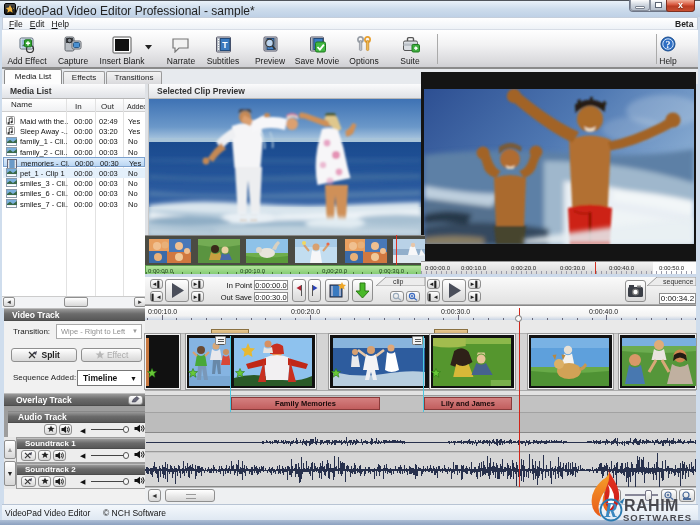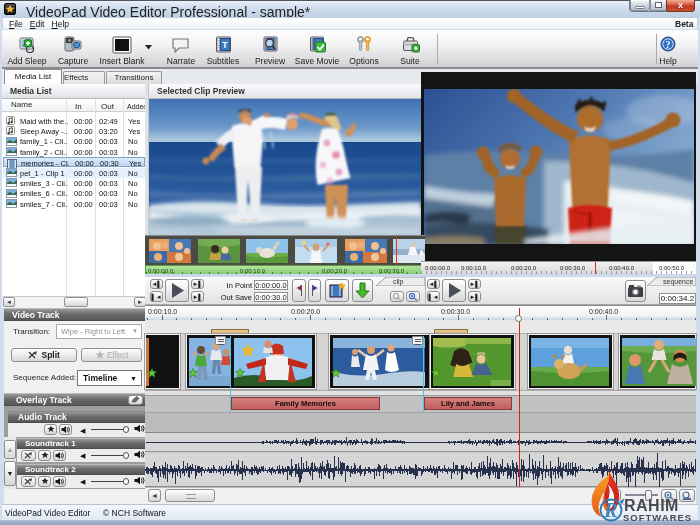--- a/index.html
+++ b/index.html
@@ -8,21 +8,21 @@
 .dkbar{background:linear-gradient(#9a9a9a,#6b6b6b 45%,#585858);color:#fff;font-weight:bold;border-top:1px solid #bdbdbd;border-bottom:1px solid #4c4c4c}
 .btn{background:linear-gradient(#ffffff,#e7e7e7 60%,#d8d8d8);border:1px solid #8f8f8f;border-radius:3px}
 .fld{background:#fff;border:1px solid #8f8f8f;font-size:7.5px;text-align:center;color:#111}
 </style></head><body>
 
 <div class="abs" style="left:0;top:0;width:700px;height:17px;background:linear-gradient(#e9f1f9,#cddcec 50%,#bfd1e6);border-top:1px solid #50555c"></div>
 <div class="abs" style="left:4px;top:3px;width:12px;height:12px;background:linear-gradient(#4a4a4a,#111);border:1px solid #000;border-radius:2px">
 <svg width="10" height="10" viewBox="0 0 10 10">
       <polygon points="5,1 6.3,3.6 9.2,3.9 7,5.9 7.7,8.8 5,7.2 2.3,8.8 3,5.9 0.8,3.9 3.7,3.6" fill="#f0b43c"></polygon>
     </svg></div>
-<div class="abs" style="left:26px;top:4px;font-size:14px;color:#222">VideoPad Video Editor Professional - sample*</div>
+<div class="abs" style="left:11px;top:4px;font-size:12px;color:#222">VideoPad Video Editor Professional - sample*</div>
 
 <div class="abs" style="left:629px;top:0;width:66px;height:12px;background:rgba(255,255,255,0.25);border:1px solid #6e7687;border-top:none;border-radius:0 0 4px 4px;box-shadow:inset 0 0 2px rgba(255,255,255,.8)"></div>
 <div class="abs" style="left:630px;top:0;width:20px;height:11px;background:linear-gradient(#fdfdfd,#cfd6df 50%,#b7c0cc);border-radius:0 0 3px 3px;border:1px solid #888f9c;border-top:none">
     <div class="abs" style="left:4px;top:6px;width:10px;height:3px;background:#fdfdfd;border:1px solid #7a828f;border-radius:1px"></div>
   </div>
 <div class="abs" style="left:650px;top:0;width:17px;height:11px;background:linear-gradient(#fdfdfd,#cfd6df 50%,#b7c0cc);border:1px solid #888f9c;border-top:none">
     <div class="abs" style="left:4px;top:2px;width:7px;height:6px;border:1px solid #5b6473;background:#fff"></div>
   </div>
 <div class="abs" style="left:666px;top:0;width:29px;height:12px;background:linear-gradient(#f0b09a,#d7543a 45%,#b83d23 55%,#c94f31);border:1px solid #7e3020;border-top:none;border-radius:0 0 4px 3px;color:#fff;font-weight:bold;font-size:9px;text-align:center;line-height:11px;text-shadow:0 1px 1px #702a15">x</div>
 
@@ -35,21 +35,21 @@
 <div class="abs" style="left:656px;top:34px;width:1px;height:30px;background:#aaa"></div>
 
 <div class="abs" style="left:19px;top:36px"><svg width="17" height="17" viewBox="0 0 17 17">
       <rect x="1" y="2" width="13" height="11" rx="1.5" fill="#e8eef4" stroke="#5a6a7a"></rect>
       <rect x="2.5" y="3.5" width="10" height="8" fill="#9ab8d8"></rect>
       <path d="M3 10 l3-3 2 2 2-3 3 4z" fill="#4a7a4a"></path>
       <circle cx="11" cy="13" r="3.5" fill="none" stroke="#333" stroke-width="1.2"></circle>
       <rect x="5.5" y="3.8" width="7" height="7" rx="1" fill="#2fa32f" stroke="#1c7a1c"></rect>
       <path d="M9 5.2v4.2M6.9 7.3h4.2" stroke="#fff" stroke-width="1.4"></path>
     </svg></div>
-<div class="abs" style="left:4px;top:56px;width:46px;text-align:center;font-size:8.5px">Add Sleep</div>
+<div class="abs" style="left:4px;top:56px;width:46px;text-align:center;font-size:8.5px">Add Effect</div>
 <div class="abs" style="left:64px;top:36px"><svg width="18" height="17" viewBox="0 0 18 17">
       <rect x="1" y="1" width="9" height="14" rx="1.5" fill="#b9bec4" stroke="#63676d"></rect>
       <rect x="2" y="2" width="7" height="5" fill="#3a3e44"></rect>
       <circle cx="5.5" cy="4.5" r="2.2" fill="#888f98" stroke="#222"></circle>
       <rect x="8" y="5" width="9" height="8" rx="1.5" fill="#cdd2d8" stroke="#63676d"></rect>
       <rect x="9.5" y="6.5" width="6" height="5" rx="1" fill="#4a90d0" stroke="#2a5a88"></rect>
     </svg></div>
 <div class="abs" style="left:50px;top:56px;width:46px;text-align:center;font-size:8.5px">Capture</div>
 <div class="abs" style="left:112px;top:36px"><svg width="20" height="18" viewBox="0 0 20 18">
       <rect x="1" y="1" width="18" height="16" rx="1" fill="#fff" stroke="#555"></rect>
@@ -109,21 +109,21 @@
 <div class="abs" style="left:388px;top:56px;width:44px;text-align:center;font-size:8.5px">Suite</div>
 <div class="abs" style="left:660px;top:36px"><svg width="16" height="16" viewBox="0 0 16 16">
       <circle cx="8" cy="8" r="7" fill="#2f6fc4" stroke="#184a8a"></circle>
       <circle cx="8" cy="8" r="5.2" fill="none" stroke="#cfe0f4" stroke-width="1"></circle>
       <text x="8" y="11.5" font-size="10" font-weight="bold" fill="#fff" text-anchor="middle" font-family="Liberation Serif">?</text>
     </svg></div>
 <div class="abs" style="left:646px;top:56px;width:44px;text-align:center;font-size:8.5px">Help</div>
 
 <div class="abs" style="left:2px;top:69px;width:696px;height:15px;background:#e7eaee"></div>
 <div class="abs" style="left:4px;top:69px;width:58px;height:15px;background:#fdfdfd;border:1px solid #8a8a8a;border-bottom:none;border-radius:2px 2px 0 0;text-align:center;line-height:14px;font-size:8px;color:#111">Media List</div>
-<div class="abs" style="left:63px;top:71px;width:42px;height:23px;background:linear-gradient(#f3f3f3,#d9d9dc);border:1px solid #9a9a9a;border-bottom:none;border-radius:2px 2px 0 0;text-align:left;line-height:12px;font-size:8px;color:#222">Effects</div>
+<div class="abs" style="left:63px;top:71px;width:42px;height:23px;background:linear-gradient(#f3f3f3,#d9d9dc);border:1px solid #9a9a9a;border-bottom:none;border-radius:2px 2px 0 0;text-align:center;line-height:12px;font-size:8px;color:#222">Effects</div>
 <div class="abs" style="left:106px;top:71px;width:56px;height:13px;background:linear-gradient(#f3f3f3,#d9d9dc);border:1px solid #9a9a9a;border-bottom:none;border-radius:2px 2px 0 0;text-align:center;line-height:12px;font-size:8px;color:#222">Transitions</div>
 
 <div class="abs hdr" style="left:2px;top:84px;width:144px;height:15px;line-height:14px;padding-left:8px;font-size:8.5px">Media List</div>
 <div class="abs" style="left:2px;top:99px;width:144px;height:197px;background:#fff;border-right:1px solid #aaa"></div>
 
 <div class="abs" style="left:2px;top:99px;width:144px;height:13px;background:linear-gradient(#ffffff,#f0f1f3);border-bottom:1px solid #cfcfcf;color:#222">
 <span class="abs" style="left:9px;top:1px">Name</span>
     <span class="abs" style="left:73px;top:3px">In</span>
     <span class="abs" style="left:99px;top:3px">Out</span>
     <span class="abs" style="left:125px;top:3.5px;font-size:7px">Added</span>

